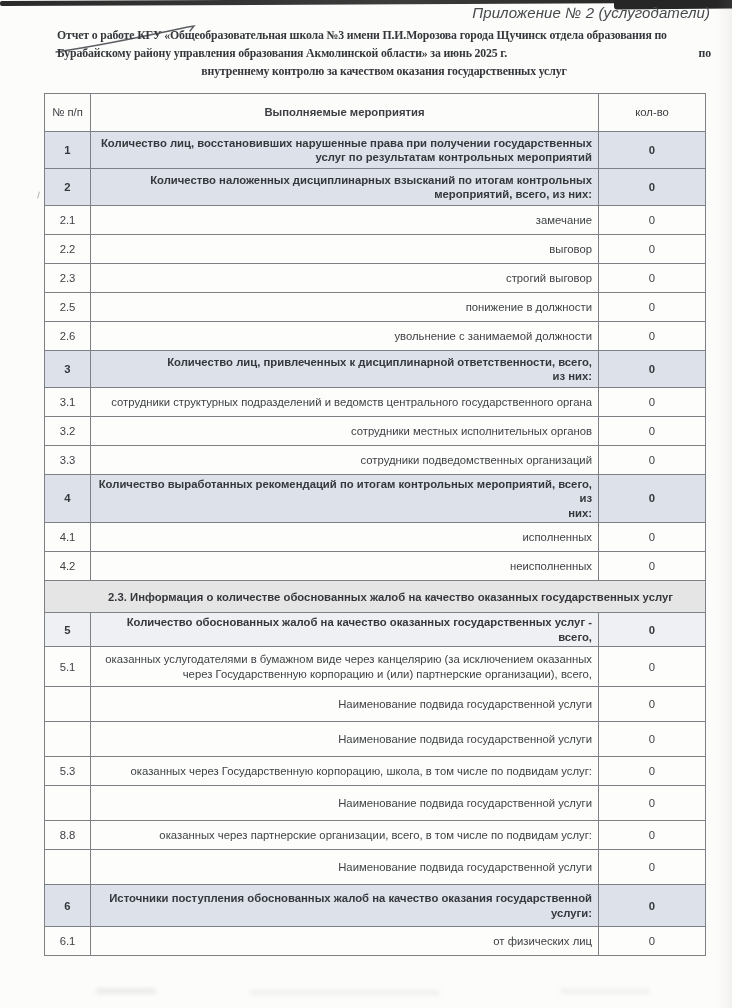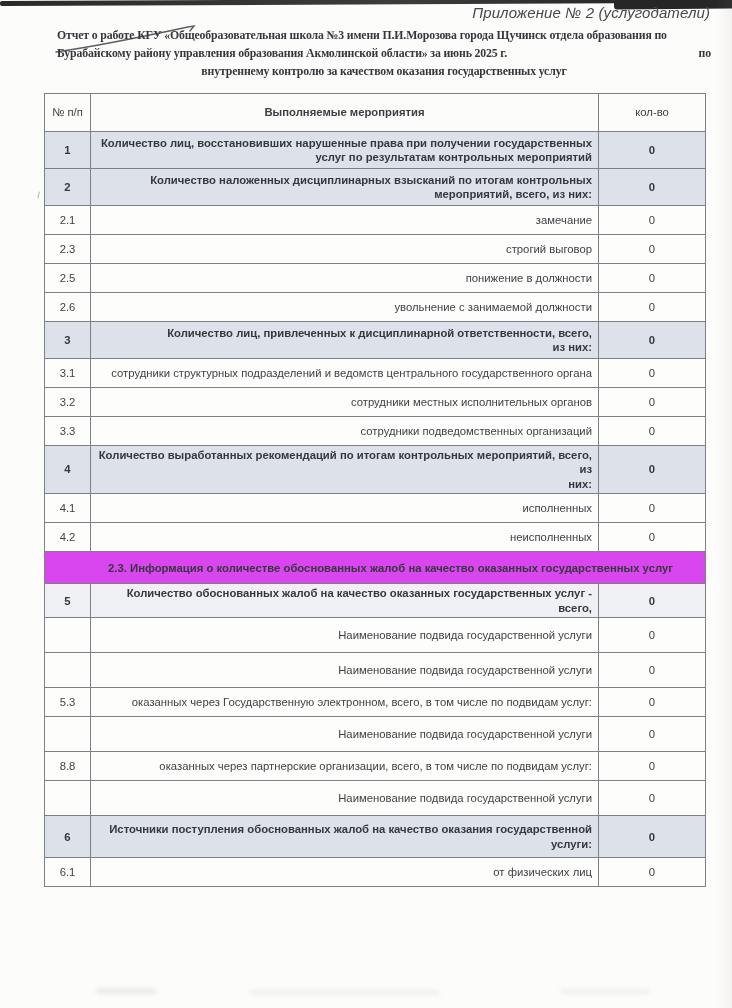--- a/index.html
+++ b/index.html
@@ -66,21 +66,21 @@
   .c-text{text-align:right;padding-left:9px;white-space:pre-line;}
   tr.r-header{height:38px;}
   tr.h29{height:29px;}
   tr.h32{height:32px;}
   tr.h35{height:35px;}
   tr.h37{height:37px;}
   tr.h40{height:40px;}
   tr.h42{height:42px;}
   tr.r-section td{background:#dde1e9;font-weight:bold;color:#35383c;}
   tr.r-section5 td{background:#eef0f4;font-weight:bold;color:#35383c;}
-  tr.r-divider td{background:#d946ef;font-weight:bold;text-align:center;color:#35383c;padding-left:37px;}
+  tr.r-divider td{background:#e5e5e5;font-weight:bold;text-align:center;color:#35383c;padding-left:37px;}
   tr.r-item td{background:#fdfdfc;}
 </style>
 </head>
 <body>
 
 <div class="page">
 
   <div class="scan-band-top"></div>
   <div class="scan-band-top-right"></div>
   <div class="scan-right-edge"></div>
@@ -126,20 +126,25 @@
         <td class="c-text">Количество наложенных дисциплинарных взысканий по итогам контрольных
 мероприятий, всего, из них:</td>
         <td class="c-val">0</td>
       </tr>
       <tr class="r-item h29">
         <td class="c-num">2.1</td>
         <td class="c-text">замечание</td>
         <td class="c-val">0</td>
       </tr>
       <tr class="r-item h29">
+        <td class="c-num">2.2</td>
+        <td class="c-text">выговор</td>
+        <td class="c-val">0</td>
+      </tr>
+      <tr class="r-item h29">
         <td class="c-num">2.3</td>
         <td class="c-text">строгий выговор</td>
         <td class="c-val">0</td>
       </tr>
       <tr class="r-item h29">
         <td class="c-num">2.5</td>
         <td class="c-text">понижение в должности</td>
         <td class="c-val">0</td>
       </tr>
       <tr class="r-item h29">
@@ -185,33 +190,39 @@
         <td class="c-val">0</td>
       </tr>
       <tr class="r-divider h32">
         <td colspan="3">2.3. Информация о количестве обоснованных жалоб на качество оказанных государственных услуг</td>
       </tr>
       <tr class="r-section5 h29">
         <td class="c-num">5</td>
         <td class="c-text">Количество обоснованных жалоб на качество оказанных государственных услуг - всего,</td>
         <td class="c-val">0</td>
       </tr>
+      <tr class="r-item h40">
+        <td class="c-num">5.1</td>
+        <td class="c-text">оказанных услугодателями в бумажном виде через канцелярию (за исключением оказанных
+через Государственную корпорацию и (или) партнерские организации), всего,</td>
+        <td class="c-val">0</td>
+      </tr>
       <tr class="r-item h35">
         <td class="c-num"></td>
         <td class="c-text">Наименование подвида государственной услуги</td>
         <td class="c-val">0</td>
       </tr>
       <tr class="r-item h35">
         <td class="c-num"></td>
         <td class="c-text">Наименование подвида государственной услуги</td>
         <td class="c-val">0</td>
       </tr>
       <tr class="r-item h29">
         <td class="c-num">5.3</td>
-        <td class="c-text">оказанных через Государственную электронном, всего, в том числе по подвидам услуг:</td>
+        <td class="c-text">оказанных через Государственную корпорацию, школа, в том числе по подвидам услуг:</td>
         <td class="c-val">0</td>
       </tr>
       <tr class="r-item h35">
         <td class="c-num"></td>
         <td class="c-text">Наименование подвида государственной услуги</td>
         <td class="c-val">0</td>
       </tr>
       <tr class="r-item h29">
         <td class="c-num">8.8</td>
         <td class="c-text">оказанных через партнерские организации, всего, в том числе по подвидам услуг:</td>

